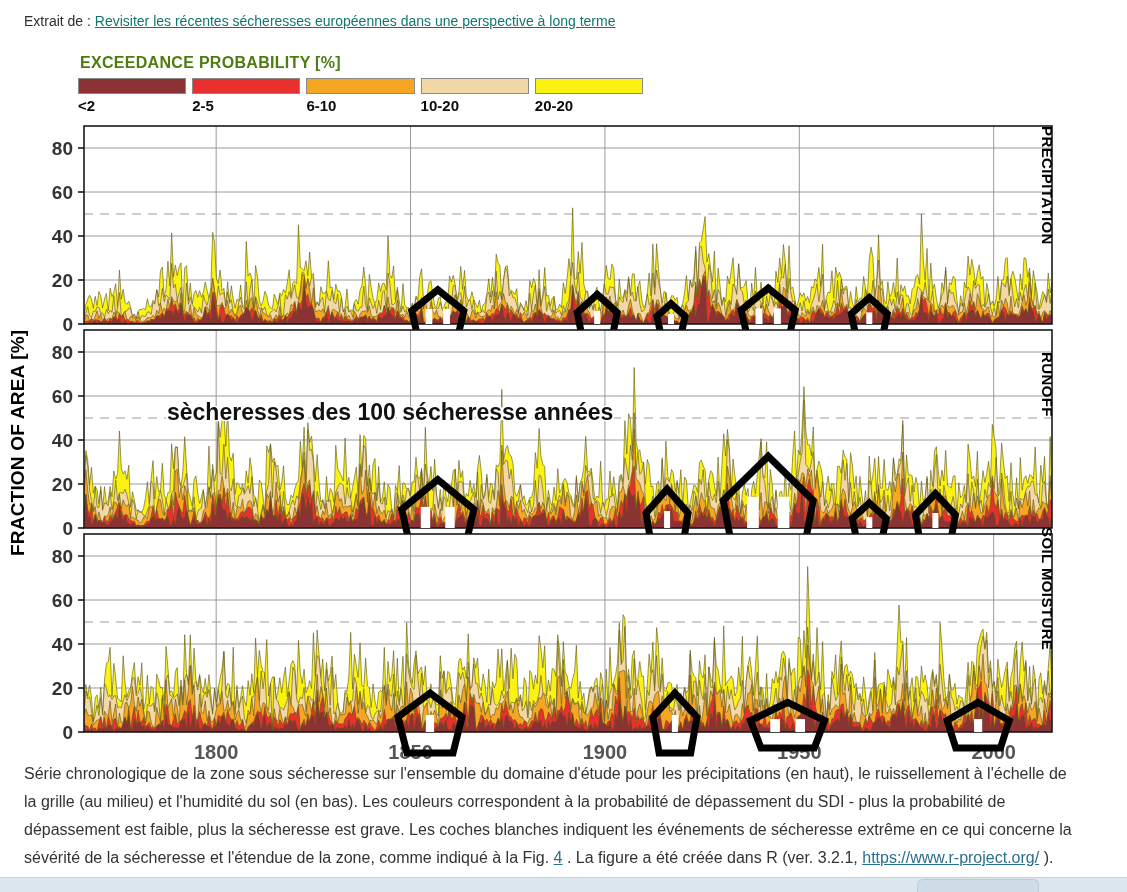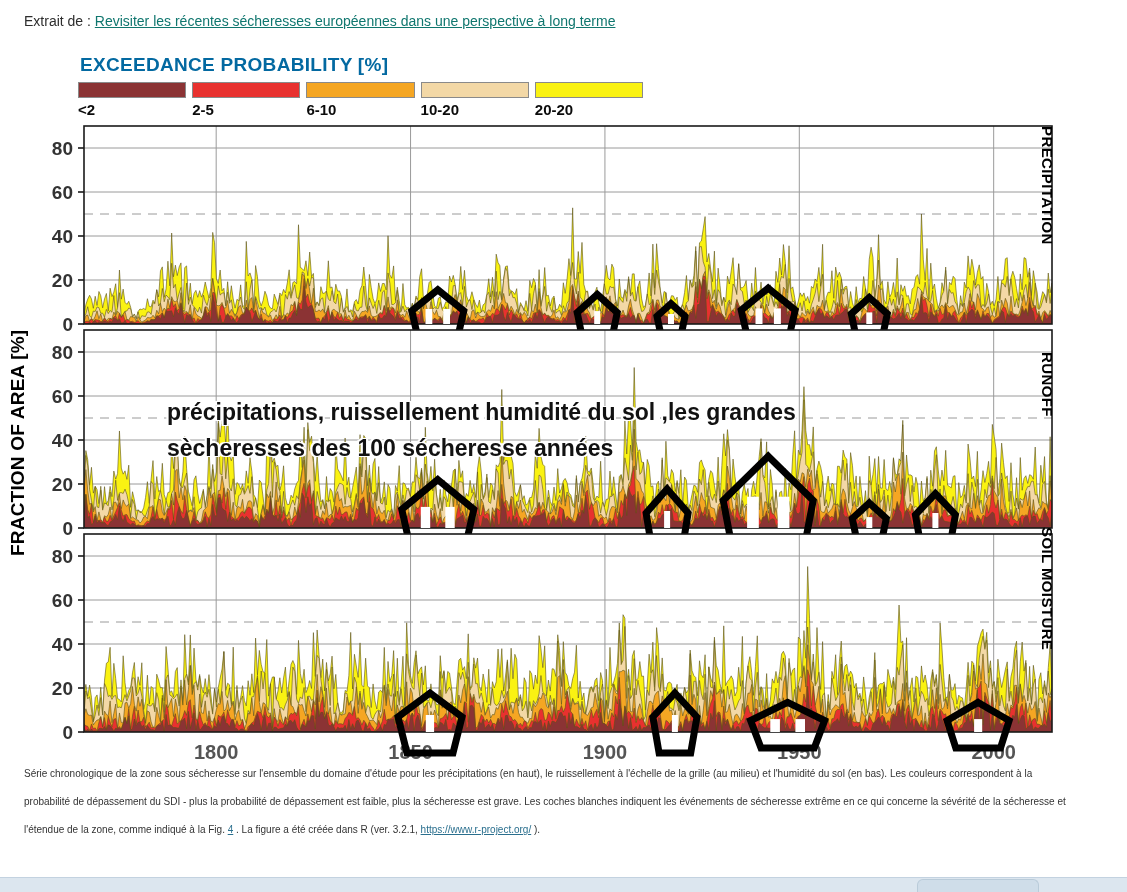--- a/index.html
+++ b/index.html
@@ -16,21 +16,21 @@
   
   .source-line{
     position:absolute;left:24px;top:13px;
     font-size:14px;color:#2d2d2d;white-space:nowrap;
   }
   .source-link{color:#0f766e;text-decoration:underline;cursor:pointer;}
 
   
   .legend{position:absolute;left:78px;top:54px;width:565px;}
   .legend-title{
-    font-size:19px;font-weight:bold;color:#0369a1;letter-spacing:.3px;
+    font-size:16px;font-weight:bold;color:#4d7c0f;letter-spacing:.3px;
     margin:0 0 6px 2px;
   }
   .legend-swatches{display:flex;gap:6px;}
   .legend-cell{flex:1;}
   .legend-chip{
     height:16px;border:1px solid #8a8a8a;box-sizing:border-box;
   }
   .legend-label{
     font-size:15px;font-weight:bold;color:#0b0b0b;margin-top:3px;
   }
@@ -71,21 +71,21 @@
     text-shadow:
        1px 0 0 #fff,-1px 0 0 #fff,0 1px 0 #fff,0 -1px 0 #fff,
        2px 1px 0 #fff,-2px -1px 0 #fff,2px -1px 0 #fff,-2px 1px 0 #fff;
     pointer-events:none;
   }
   .annot div{white-space:nowrap;}
 
   
   .caption{
     position:absolute;left:24px;top:760px;width:1048px;
-    font-size:10px;color:#333;line-height:28px;
+    font-size:16px;color:#333;line-height:28px;
   }
   .caption a{color:#2a6f8e;text-decoration:underline;cursor:pointer;}
   .figref{color:#2a6f8e;text-decoration:underline;cursor:pointer;}
 
   
   .bottom-strip{
     position:absolute;left:0;bottom:0;width:1127px;height:14px;
     background:#dce6ef;border-top:1px solid #c3d2e0;
   }
   .bottom-tab{
@@ -277,21 +277,20 @@
           <rect x="950.1" y="595.1" width="8.1" height="12.9" fill="#ffffff"></rect>
         </g>
       </svg>
   </div>
 
   <div class="panel-label" id="lbl-precip">PRECIPITATION</div>
   <div class="panel-label" id="lbl-runoff">RUNOFF</div>
   <div class="panel-label" id="lbl-soil">SOIL MOISTURE</div>
 
   <div class="annot">
-    <div>précipitations, ruissellement humidité du sol ,les grandes</div>
     <div>sècheresses des 100 sécheresse années</div>
   </div>
 
   <div class="caption">
     <span>Série chronologique de la zone sous sécheresse sur l'ensemble du domaine d'étude pour les précipitations (en haut), le ruissellement à l'échelle de la grille (au milieu) et l'humidité du sol (en bas). Les couleurs correspondent à la probabilité de dépassement du SDI - plus la probabilité de dépassement est faible, plus la sécheresse est grave. Les coches blanches indiquent les événements de sécheresse extrême en ce qui concerne la sévérité de la sécheresse et l'étendue de la zone, comme indiqué à la Fig. </span><span class="figref">4</span><span> . La figure a été créée dans R (ver. 3.2.1, </span><a>https://www.r-project.org/</a><span> ).</span>
   </div>
 
   <div class="bottom-strip"></div>
   <div class="bottom-tab"></div>
 

